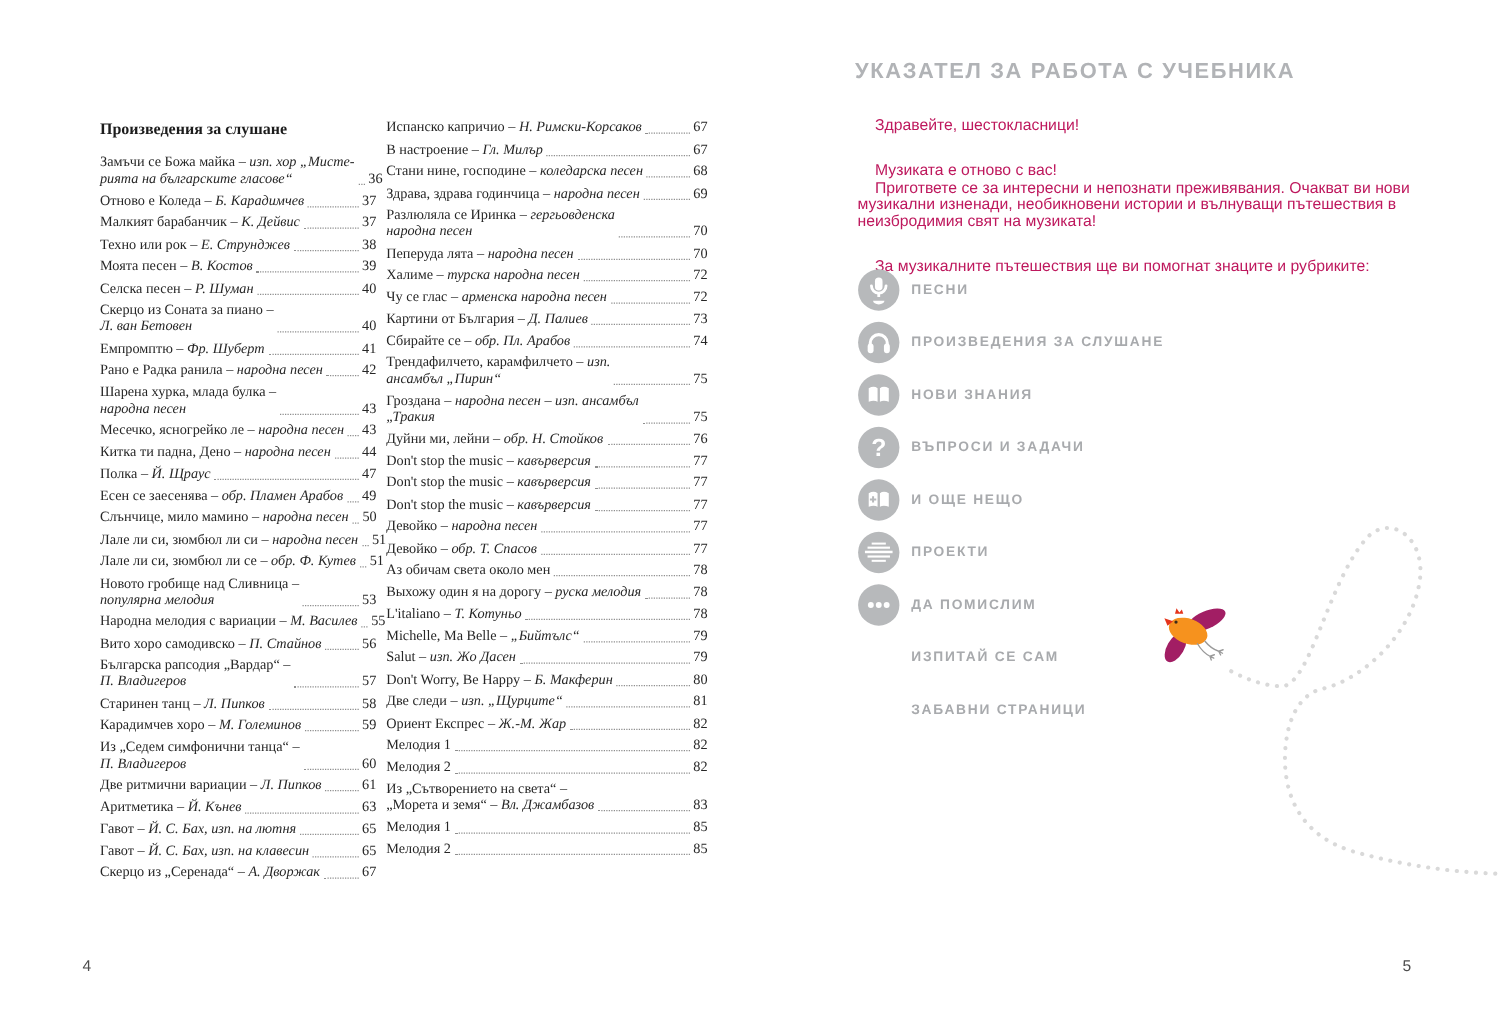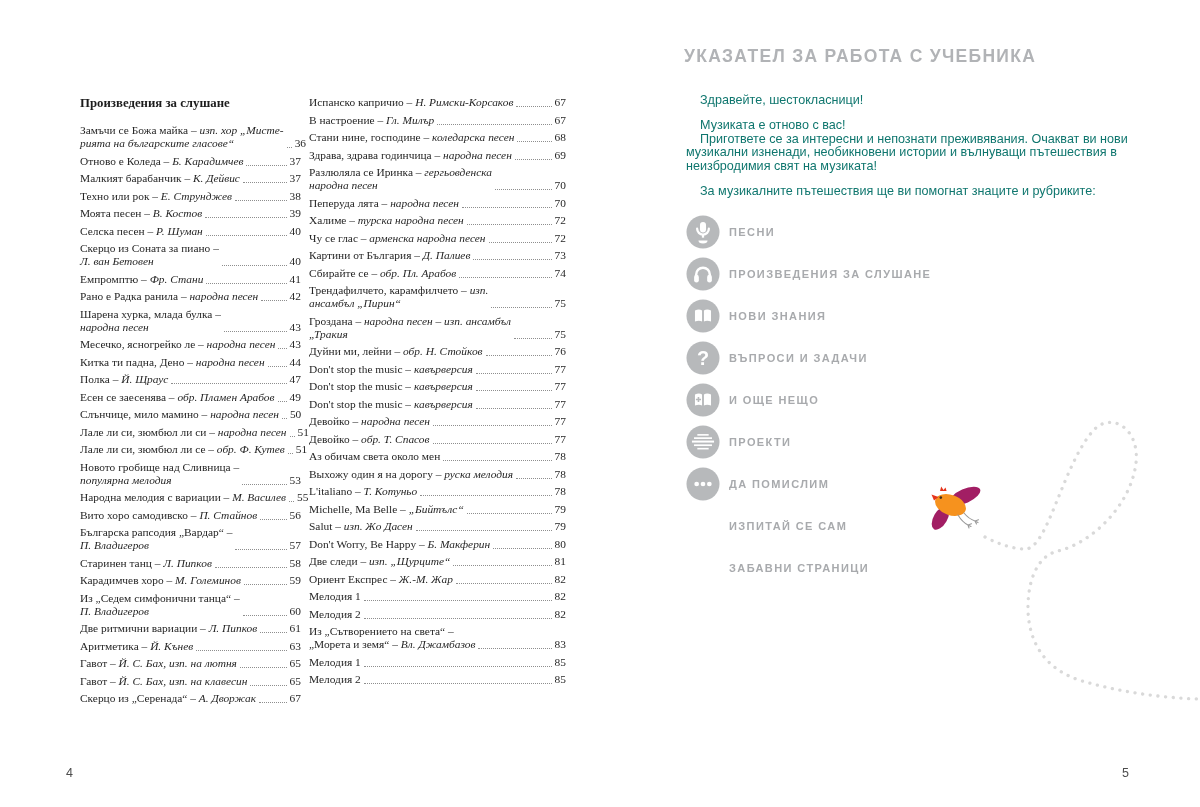--- a/index.html
+++ b/index.html
@@ -16,22 +16,22 @@
   .etext{font-size:11.4px;line-height:13px;white-space:nowrap;}
   .etext .d{font-style:italic;}
   .leader{flex:1;min-width:5px;border-bottom:1.6px dotted #8e8e8e;margin:0 2px 2px 3px;}
   .pg{font-size:11.4px;line-height:13px;flex-shrink:0;margin-left:1px;}
   
   .index-title{position:absolute;left:684px;top:46px;margin:0;
                font-family:"Liberation Sans",sans-serif;font-weight:bold;
                font-size:17.5px;letter-spacing:1.3px;color:#b1b3b6;}
   .intro{position:absolute;left:686px;top:94px;width:452px;
          font-family:"Liberation Sans",sans-serif;}
-  .intro p{margin:0;text-indent:14px;font-size:12.6px;line-height:13.8px;color:#0f766e;}
-  .intro p.sp{margin-top:11px;}
+  .intro p{margin:0;text-indent:14px;font-size:12.6px;line-height:13.8px;color:#be185d;}
+  .intro p.sp{margin-top:22px;}
   .rubrics{position:absolute;left:686px;top:211px;}
   .rubric-row{display:flex;align-items:center;height:42px;}
   .icon-circle{width:34px;height:34px;flex-shrink:0;color:#b7b9bb;}
   .icon-circle svg{display:block;}
   .icon-spacer{width:34px;height:34px;flex-shrink:0;}
   .rubric-label{margin-left:9px;font-family:"Liberation Sans",sans-serif;font-weight:bold;
                 font-size:11px;letter-spacing:1.4px;color:#a8aaad;}
   
   .flight-path{position:absolute;left:880px;top:390px;pointer-events:none;}
   .bird{position:absolute;left:928px;top:485px;pointer-events:none;}
@@ -78,21 +78,21 @@
             <span class="etext"><span>Селска песен</span><span> – </span><span class="d">Р. Шуман</span></span>
             <span class="leader"></span>
             <span class="pg">40</span>
           </div>
           <div class="entry">
             <span class="etext"><span>Скерцо из Соната за пиано</span><span> – </span><span class="d"><br>Л. ван Бетовен</span></span>
             <span class="leader"></span>
             <span class="pg">40</span>
           </div>
           <div class="entry">
-            <span class="etext"><span>Емпромптю</span><span> – </span><span class="d">Фр. Стани</span></span>
+            <span class="etext"><span>Емпромптю</span><span> – </span><span class="d">Фр. Шуберт</span></span>
             <span class="leader"></span>
             <span class="pg">41</span>
           </div>
           <div class="entry">
             <span class="etext"><span>Рано е Радка ранила</span><span> – </span><span class="d">народна песен</span></span>
             <span class="leader"></span>
             <span class="pg">42</span>
           </div>
           <div class="entry">
             <span class="etext"><span>Шарена хурка, млада булка</span><span> – </span><span class="d"><br>народна песен</span></span>

